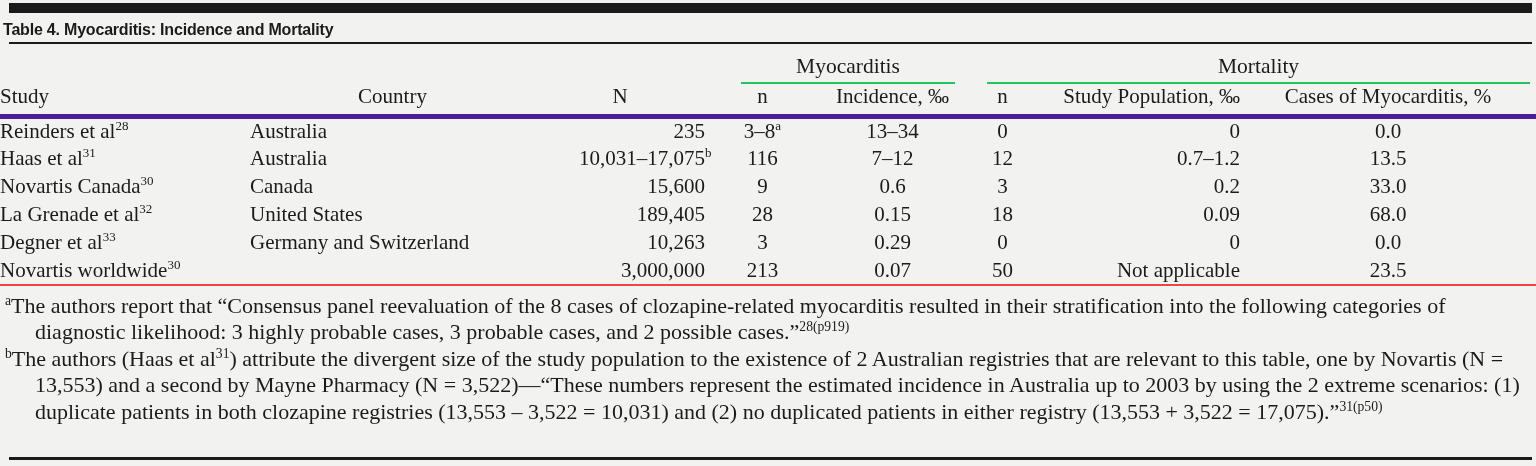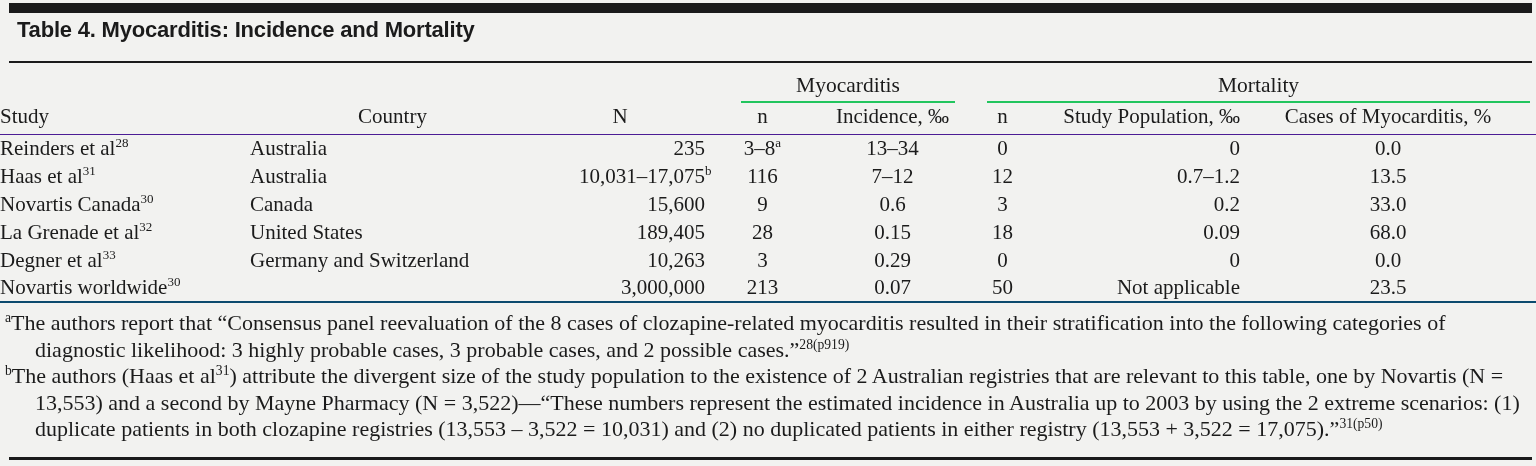--- a/index.html
+++ b/index.html
@@ -14,24 +14,24 @@
     overflow: hidden;
   }
   .top-bar {
     margin: 3px 4px 0 9px;
     height: 10px;
     background: #1b1b1b;
   }
   .title {
     font-family: "Liberation Sans", sans-serif;
     font-weight: bold;
-    font-size: 22px;
+    font-size: 16px;
     line-height: 33px;
-    height: 48px;
-    padding-left: 17px;
+    height: 29px;
+    padding-left: 3px;
     letter-spacing: -0.2px;
   }
   .title-rule {
     height: 2px;
     background: #1b1b1b;
     margin: 0 4px 0 9px;
   }
   table.results {
     width: 1536px;
     border-collapse: collapse;
@@ -51,24 +51,24 @@
     font-size: 21.5px;
     padding-bottom: 3px;
   }
   .spanner-inner.myo { margin: 0 10px 0 36px; }
   .spanner-inner.mort { margin: 0 6px 0 22px; }
   tr.header-row { height: 31px; }
   tr.header-row th {
     font-weight: normal;
     vertical-align: bottom;
     padding-bottom: 5px;
-    border-bottom: 1px solid #4c1d95;
+    border-bottom: 5px solid #4c1d95;
   }
   tr.data-row { height: 28px; }
-  tr.data-row:last-child td { border-bottom: 2px solid #0c4a6e; }
+  tr.data-row:last-child td { border-bottom: 2px solid #ef4444; }
 
   
   .c-study   { text-align: left;  padding-left: 9px; }
   th.c-study { text-align: left;  padding-left: 9px; }
   .c-country { text-align: left;  padding-left: 8px; }
   th.c-country { text-align: center; padding-left: 0; }
   .c-n       { text-align: right; padding-right: 30px; }
   th.c-n     { text-align: center; padding-right: 0; }
   .c-myon    { text-align: center; padding-left: 20px; }
   .c-inc     { text-align: center; padding-right: 30px; }

